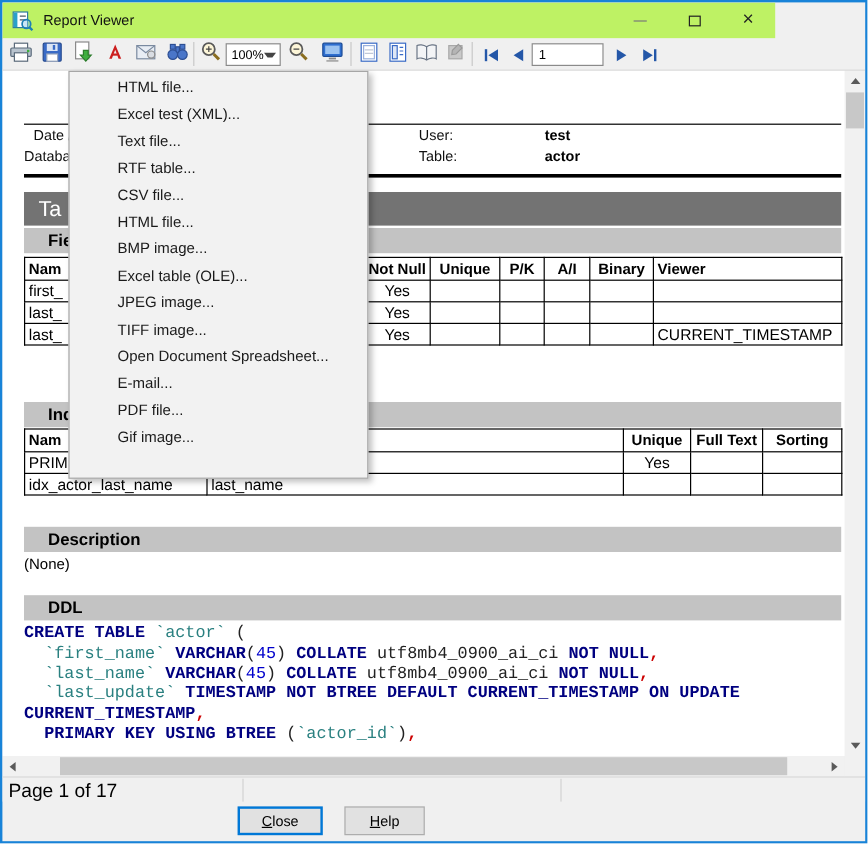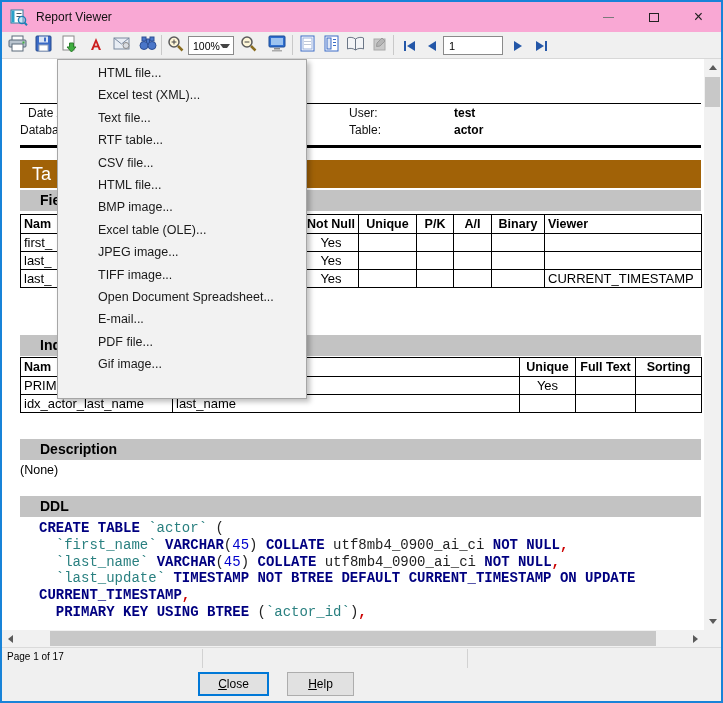--- a/index.html
+++ b/index.html
@@ -3,21 +3,21 @@
 <meta charset="utf-8">
 <style>
   html,body{margin:0;padding:0;background:#fff;}
   *{box-sizing:border-box;}
   .window{
     position:relative;width:723px;height:703px;
     border:2px solid #1883d8;background:#f0f0f0;overflow:hidden;
     font-family:"Liberation Sans",sans-serif;color:#000;
   }
   
-  .titlebar{position:absolute;left:0;top:0;width:719px;height:30px;background:#f9a8d4;display:flex;align-items:center;text-align:center;}
+  .titlebar{position:absolute;left:0;top:0;width:644px;height:30px;background:#bef264;display:flex;align-items:center;text-align:center;}
   .title-icon{margin-left:8px;display:flex;}
   .title-text{margin-left:8px;font-size:12px;color:#111;}
   .caption-buttons{position:absolute;right:0;top:0;height:30px;display:flex;}
   .cap-btn{width:45px;height:30px;display:flex;align-items:center;justify-content:center;}
   .min-glyph{width:11px;height:1px;background:#7a7a7a;}
   .max-glyph{width:10px;height:9px;border:1px solid #222;}
   .close-glyph{font-size:16px;line-height:16px;color:#222;}
   
   .toolbar{position:absolute;left:0;top:30px;width:719px;height:27px;background:#f0f0f0;border-bottom:1px solid #d8d8d8;}
   .tbtn{position:absolute;top:2px;width:23px;height:23px;display:flex;align-items:center;justify-content:center;}
@@ -28,52 +28,52 @@
   .page-input{position:absolute;left:441px;top:4px;width:60px;height:19px;border:1px solid #8a8a8a;font-size:11px;padding:0 0 0 5px;font-family:"Liberation Sans",sans-serif;}
   .tri-l{width:0;height:0;border-top:5px solid transparent;border-bottom:5px solid transparent;border-right:8px solid #2457a8;}
   .tri-r{width:0;height:0;border-top:5px solid transparent;border-bottom:5px solid transparent;border-left:8px solid #2457a8;}
   .nav-bar{width:2px;height:10px;background:#2457a8;}
   
   .viewport{position:absolute;left:0;top:57px;width:702px;height:571px;background:#fff;overflow:hidden;}
   .abs{position:absolute;}
   .hline{position:absolute;left:18px;width:681px;background:#000;}
   .lbl{font-size:12px;color:#111;}
   .val-bold{font-size:12px;font-weight:bold;color:#000;}
-  .band-dark{position:absolute;left:18px;width:681px;height:28px;background:#a16207;color:#fff;font-size:18px;line-height:28px;padding-left:12px;}
+  .band-dark{position:absolute;left:18px;width:681px;height:28px;background:#737373;color:#fff;font-size:18px;line-height:28px;padding-left:12px;}
   .band{position:absolute;left:18px;width:681px;height:21px;background:#c3c3c3;color:#000;font-size:14px;font-weight:bold;line-height:21px;padding-left:20px;}
   table.rpt{position:absolute;left:18px;border-collapse:collapse;table-layout:fixed;width:681px;font-size:13px;}
   table.rpt th,table.rpt td{border:1px solid #000;padding:0 3px;height:18px;overflow:hidden;white-space:nowrap;}
   table.rpt th{font-weight:bold;font-size:12.5px;text-align:center;height:19px;}
   table.rpt th:first-child{text-align:left;}
   table.fields td{text-align:center;}
   table.fields td:first-child,table.fields td:nth-child(8){text-align:left;}
   table.idx td{text-align:center;}
   table.idx td:first-child,table.idx td:nth-child(2){text-align:left;}
   .none-text{position:absolute;left:18px;font-size:12.5px;}
   .ddl{position:absolute;left:18px;top:461px;font-family:"Liberation Mono","DejaVu Sans Mono",monospace;font-size:14px;}
-  .ddl-line{white-space:pre;line-height:16.8px;height:16.8px;margin-left:19px;}
+  .ddl-line{white-space:pre;line-height:16.8px;height:16.8px;}
   .c-k{color:#000080;font-weight:bold;}
   .c-i{color:#2a8080;}
   .c-n{color:#0000cc;}
   .c-p{color:#222;}
   .c-r{color:#cc0000;font-weight:bold;}
   
   .vscroll{position:absolute;right:0;top:57px;width:17px;height:571px;background:#f1f1f1;}
   .hscroll{position:absolute;left:0;top:628px;width:702px;height:17px;background:#f1f1f1;}
   .corner{position:absolute;right:0;top:628px;width:17px;height:17px;background:#f1f1f1;}
   .sb-btn{position:absolute;display:flex;align-items:center;justify-content:center;width:17px;height:17px;}
   .tri-up{width:0;height:0;border-left:4px solid transparent;border-right:4px solid transparent;border-bottom:5px solid #5a5a5a;}
   .tri-dn{width:0;height:0;border-left:4px solid transparent;border-right:4px solid transparent;border-top:5px solid #5a5a5a;}
   .tri-lt{width:0;height:0;border-top:4px solid transparent;border-bottom:4px solid transparent;border-right:5px solid #5a5a5a;}
   .tri-rt{width:0;height:0;border-top:4px solid transparent;border-bottom:4px solid transparent;border-left:5px solid #5a5a5a;}
   .v-thumb{position:absolute;left:1px;top:18px;width:15px;height:30px;background:#c8c8c8;}
   .h-thumb{position:absolute;left:48px;top:1px;width:606px;height:15px;background:#c8c8c8;}
   
   .statusbar{position:absolute;left:0;top:645px;width:719px;height:21px;background:#f0f0f0;border-top:1px solid #dadada;}
-  .status-text{position:absolute;left:5px;top:3px;font-size:10px;}
+  .status-text{position:absolute;left:5px;top:3px;font-size:16px;}
   .status-sep{position:absolute;top:1px;width:1px;height:19px;background:#d2d2d2;}
   .footer-btn{position:absolute;top:670px;height:24px;background:#e1e1e1;display:flex;align-items:center;justify-content:center;font-size:12px;}
   .btn-default{border:2px solid #0078d7;}
   .btn-normal{border:1px solid #adadad;}
   .btn-label{display:block;}
   .btn-label::first-letter{text-decoration:underline;}
   
   .menu{position:absolute;left:55px;top:57px;width:250px;height:340px;background:#f2f2f2;border:1px solid #a6a6a6;box-shadow:3px 3px 5px rgba(0,0,0,0.25);z-index:50;padding-top:2px;}
   .menu-item{height:22.4px;line-height:22.4px;padding-left:40px;font-size:12.5px;color:#1a1a1a;}
 </style>

